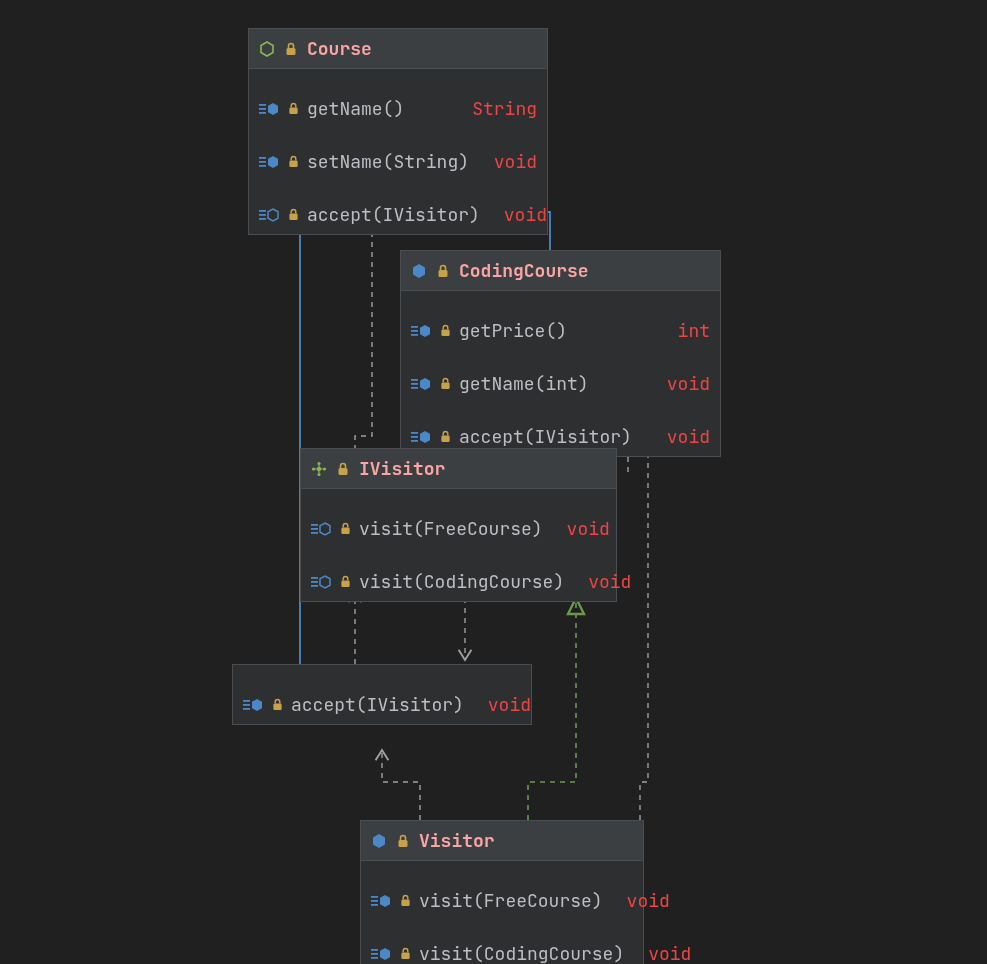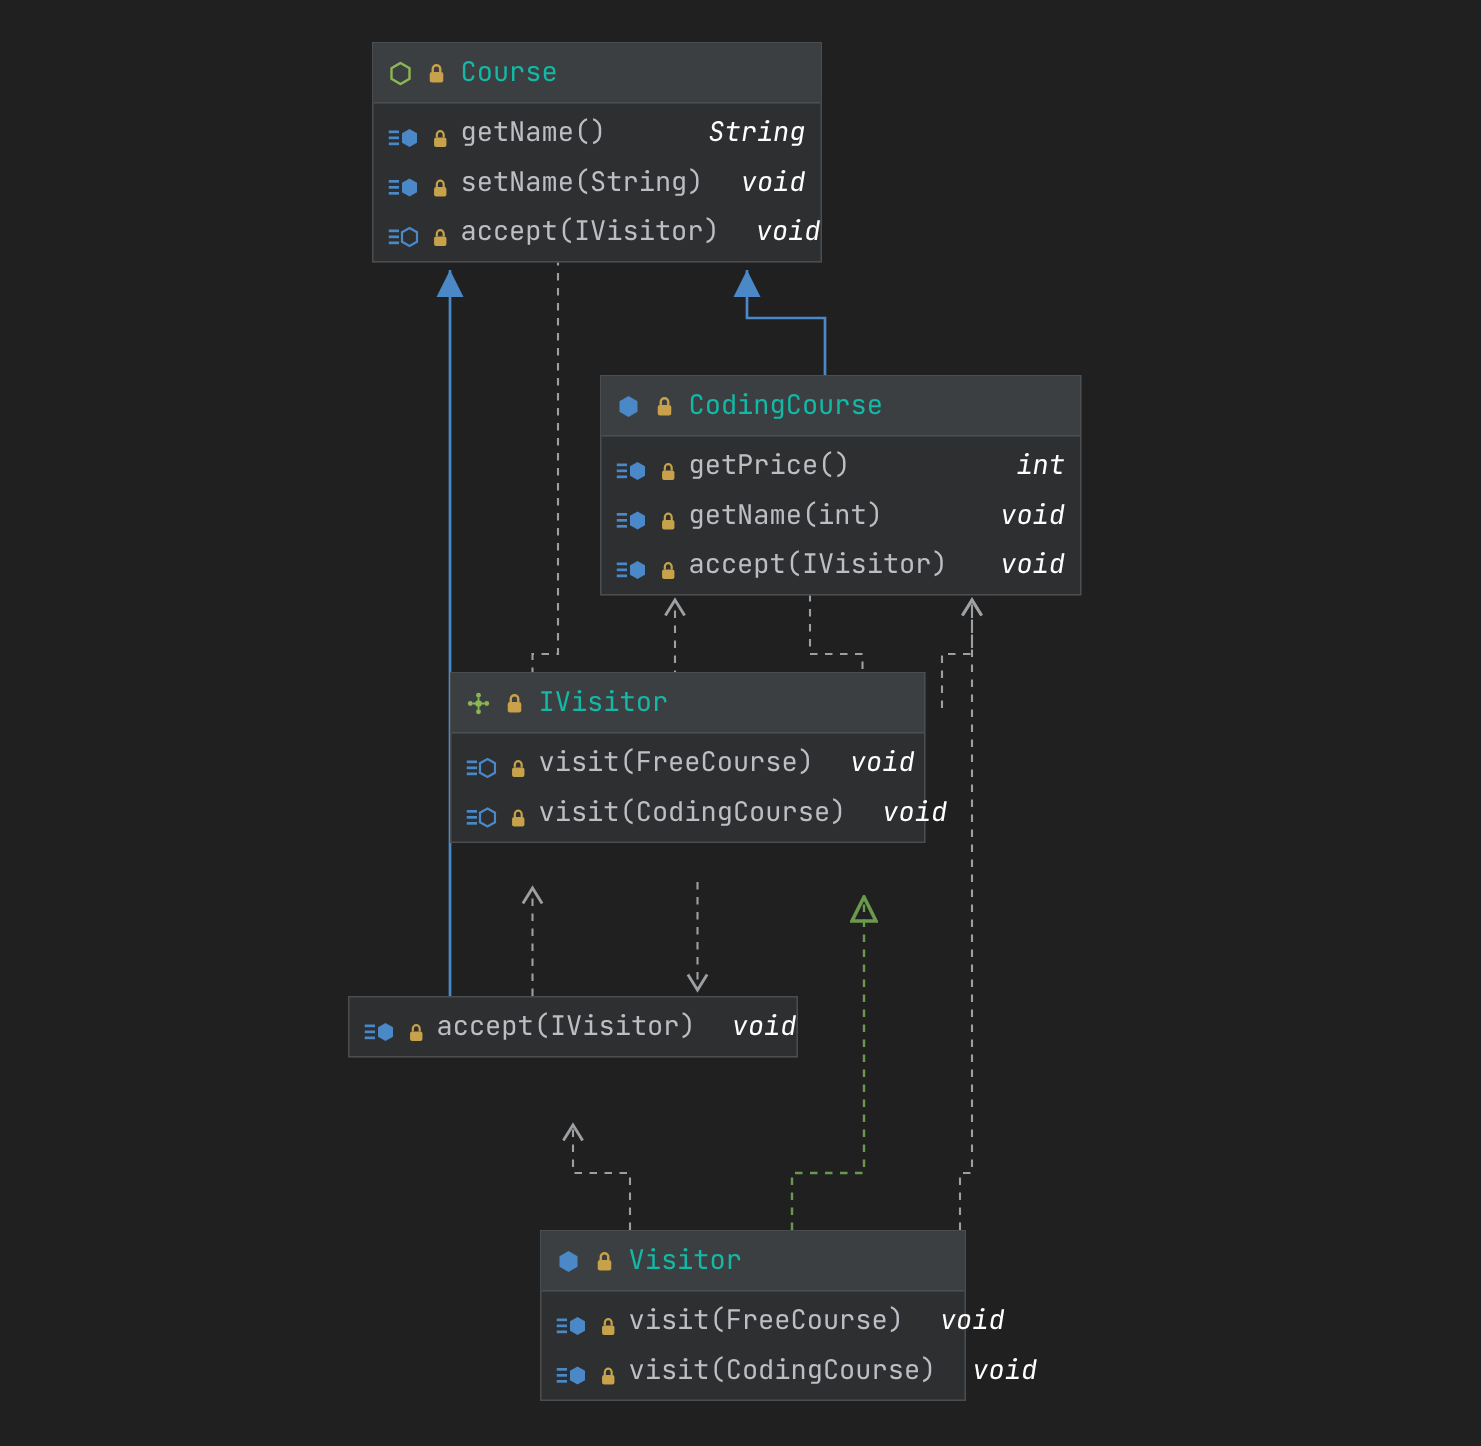--- a/index.html
+++ b/index.html
@@ -29,33 +29,34 @@
   }
   .uml .header {
     display: flex;
     align-items: center;
     gap: 8px;
     padding: 8px 10px;
     background: #3c3f41;
     border-bottom: 1px solid #4b4e51;
   }
   .uml .header .title {
-    color: #14b8a6;
-    font-weight: 400;
+    color: #fca5a5;
+    font-weight: 700;
   }
   .uml .member {
     display: flex;
-    align-items: flex-end;
+    align-items: center;
     gap: 6px;
     padding: 5px 10px;
     white-space: nowrap;
     justify-content: flex-start;
+    margin-top: 20px;
   }
   .uml .member .sig { flex: 1 1 auto; color: #bcbec4; }
-  .uml .member .ret { color: #ffffff; padding-left: 18px; font-style: italic; }
+  .uml .member .ret { color: #ef4444; padding-left: 18px; }
   .uml .member.first { padding-top: 8px; }
   .uml .member.last { padding-bottom: 8px; }
 
   
   .ic { display: inline-flex; width: 16px; height: 16px; align-items: center; justify-content: center; flex: 0 0 auto; }
   .ic svg { display: block; }
 
 </style>
 </head>
 <body>

